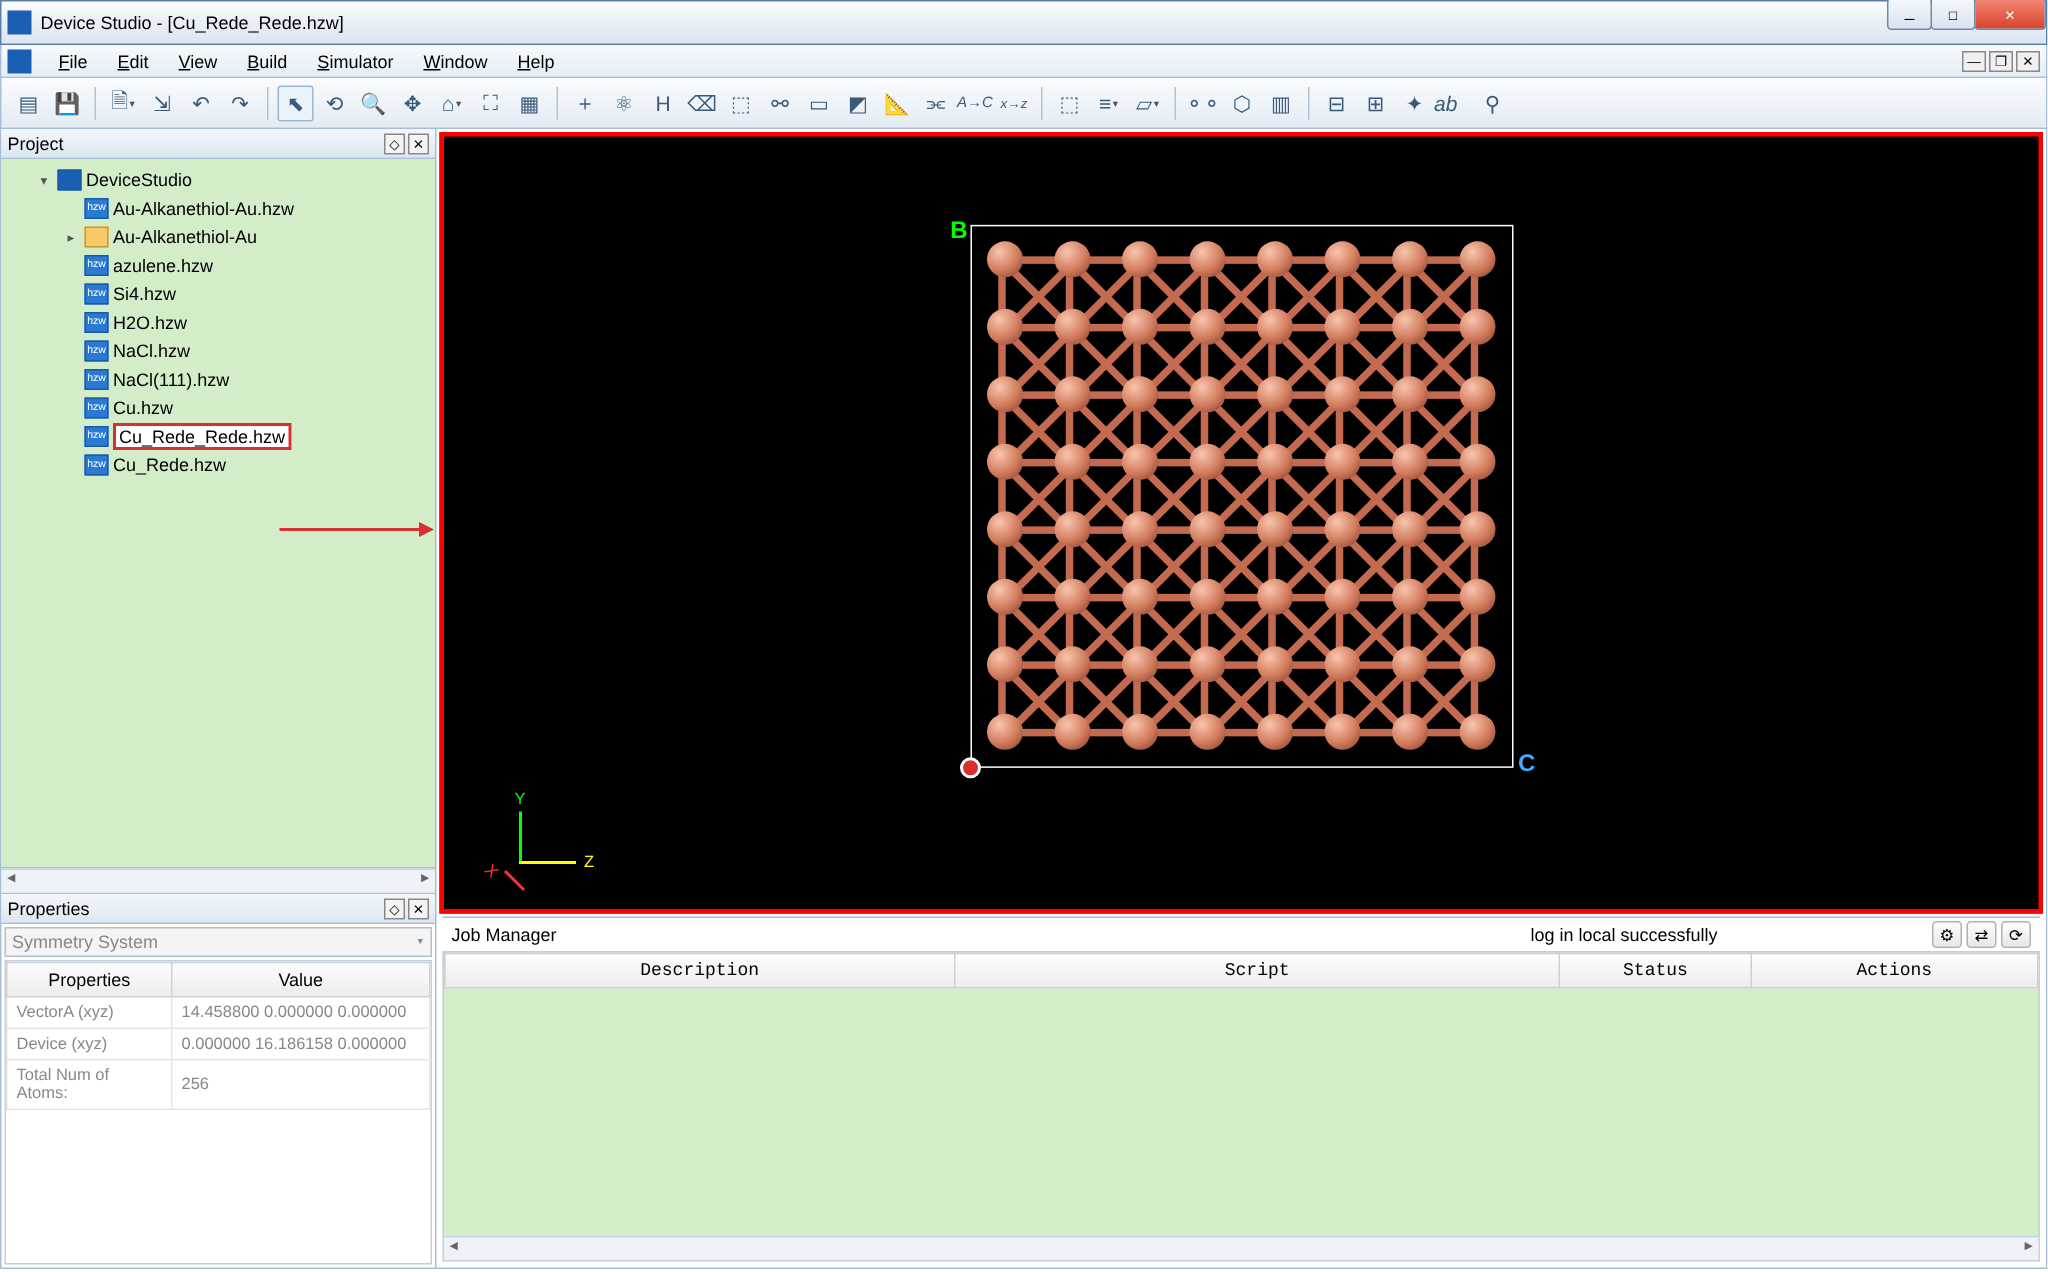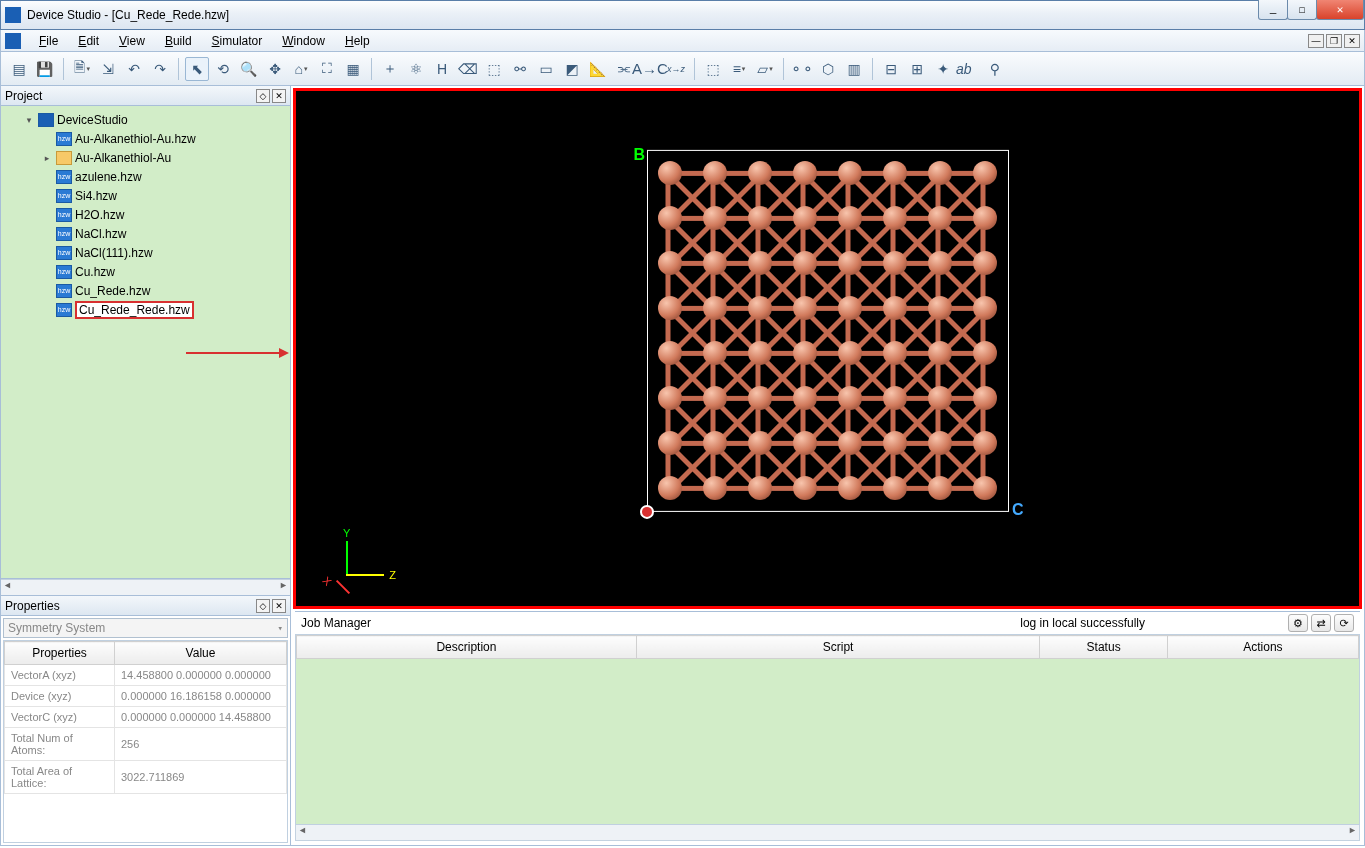--- a/index.html
+++ b/index.html
@@ -82,21 +82,21 @@
 .axes .x { position: absolute; left: 8px; bottom: -2px; width: 18px; height: 2px; background: #f33; transform: rotate(45deg); }
 .axes .x::after { content: "X"; color: #f33; position: absolute; left: -10px; top: 2px; font-size: 11px; }
 
 
 .jobman { height: 230px; border-top: 1px solid #a8bed8; margin: 0 4px 4px; display: flex; flex-direction: column; }
 .jobman-hdr { height: 22px; display: flex; align-items: center; padding: 0 6px; font-family: "Courier New", monospace; }
 .jobman-hdr .spacer { flex: 1; }
 .jobman-hdr .jbtn { width: 20px; height: 18px; border: 1px solid #b0b0b0; border-radius: 3px; margin-left: 3px; background: linear-gradient(#fdfdfd,#e8e8e8); font-size: 11px; display: flex; align-items: center; justify-content: center; }
 .job-table { flex: 1; border: 1px solid #c0d0e0; background: #d2edc8; }
 .job-table table { width: 100%; border-collapse: collapse; }
-.job-table th { background: linear-gradient(#fdfdfd,#ececec); border: 1px solid #d0d0d0; padding: 4px; font-weight: normal; }
+.job-table th { background: linear-gradient(#fdfdfd,#ececec); border: 1px solid #d0d0d0; padding: 4px; font-weight: normal; font-family: Liberation Mono, monospace; }
 .job-table th.desc { width: 32%; } .job-table th.status { width: 12%; } .job-table th.actions { width: 18%; }
 .job-scroll { height: 16px; background: #eef2f6; border: 1px solid #c4d2e0; border-top: none; position: relative; }
 .job-scroll::before { content: "◄"; position: absolute; left: 2px; font-size: 9px; color: #666; }
 .job-scroll::after { content: "►"; position: absolute; right: 2px; font-size: 9px; color: #666; }
 
 
 .atom { position: absolute; width: 24px; height: 24px; border-radius: 50%; background: radial-gradient(circle at 35% 30%, #f8c5ad, #d17a5c 55%, #7a3a28); }
 .bond { position: absolute; background: #c46a50; height: 5px; transform-origin: left center; }
 </style>
 </head>
@@ -148,21 +148,21 @@
   <div class="tb-btn">＋</div>
   <div class="tb-btn">⚛</div>
   <div class="tb-btn">H</div>
   <div class="tb-btn">⌫</div>
   <div class="tb-btn">⬚</div>
   <div class="tb-btn">⚯</div>
   <div class="tb-btn">▭</div>
   <div class="tb-btn">◩</div>
   <div class="tb-btn">📐</div>
   <div class="tb-btn">⫘</div>
-  <div class="tb-btn" style="font-size:15px;">A→C</div>
+  <div class="tb-btn" style="font-size:10px;font-style:italic">A→C</div>
   <div class="tb-btn" style="font-size:9px;font-style:italic">x→z</div>
   <div class="tb-sep"></div>
   <div class="tb-btn">⬚</div>
   <div class="tb-btn tb-drop">≡</div>
   <div class="tb-btn tb-drop">▱</div>
   <div class="tb-sep"></div>
   <div class="tb-btn">⚬⚬</div>
   <div class="tb-btn">⬡</div>
   <div class="tb-btn">▥</div>
   <div class="tb-sep"></div>
@@ -222,29 +222,29 @@
           <div class="tree-row depth-2">
             <span class="exp"></span>
             <span class="icon ">hzw</span>
             <span class="label">NaCl(111).hzw</span>
           </div>
           <div class="tree-row depth-2">
             <span class="exp"></span>
             <span class="icon ">hzw</span>
             <span class="label">Cu.hzw</span>
           </div>
+          <div class="tree-row depth-2 selected">
+            <span class="exp"></span>
+            <span class="icon ">hzw</span>
+            <span class="label">Cu_Rede_Rede.hzw</span>
+          </div>
           <div class="tree-row depth-2">
             <span class="exp"></span>
             <span class="icon ">hzw</span>
             <span class="label">Cu_Rede.hzw</span>
-          </div>
-          <div class="tree-row depth-2 selected">
-            <span class="exp"></span>
-            <span class="icon ">hzw</span>
-            <span class="label">Cu_Rede_Rede.hzw</span>
           </div>
         </div>
       <div class="red-arrow"></div>
     </div>
     <div class="scroll-x"></div>
 
     <div class="properties-panel">
       <div class="panel-hdr">
         <span>Properties</span>
         <span class="spacer"></span>
@@ -265,30 +265,22 @@
           <tbody id="prop-rows">
               <tr>
                 <td>VectorA (xyz)</td>
                 <td>14.458800 0.000000 0.000000</td>
               </tr>
               <tr>
                 <td>Device (xyz)</td>
                 <td>0.000000 16.186158 0.000000</td>
               </tr>
               <tr>
-                <td>VectorC (xyz)</td>
-                <td>0.000000 0.000000 14.458800</td>
-              </tr>
-              <tr>
                 <td>Total Num of Atoms:</td>
                 <td>256</td>
-              </tr>
-              <tr>
-                <td>Total Area of Lattice:</td>
-                <td>3022.711869</td>
               </tr>
             </tbody>
         </table>
       </div>
     </div>
   </div>
 
   <div class="right-col">
     <div class="viewport">
       <div class="crystal" id="crystal">

